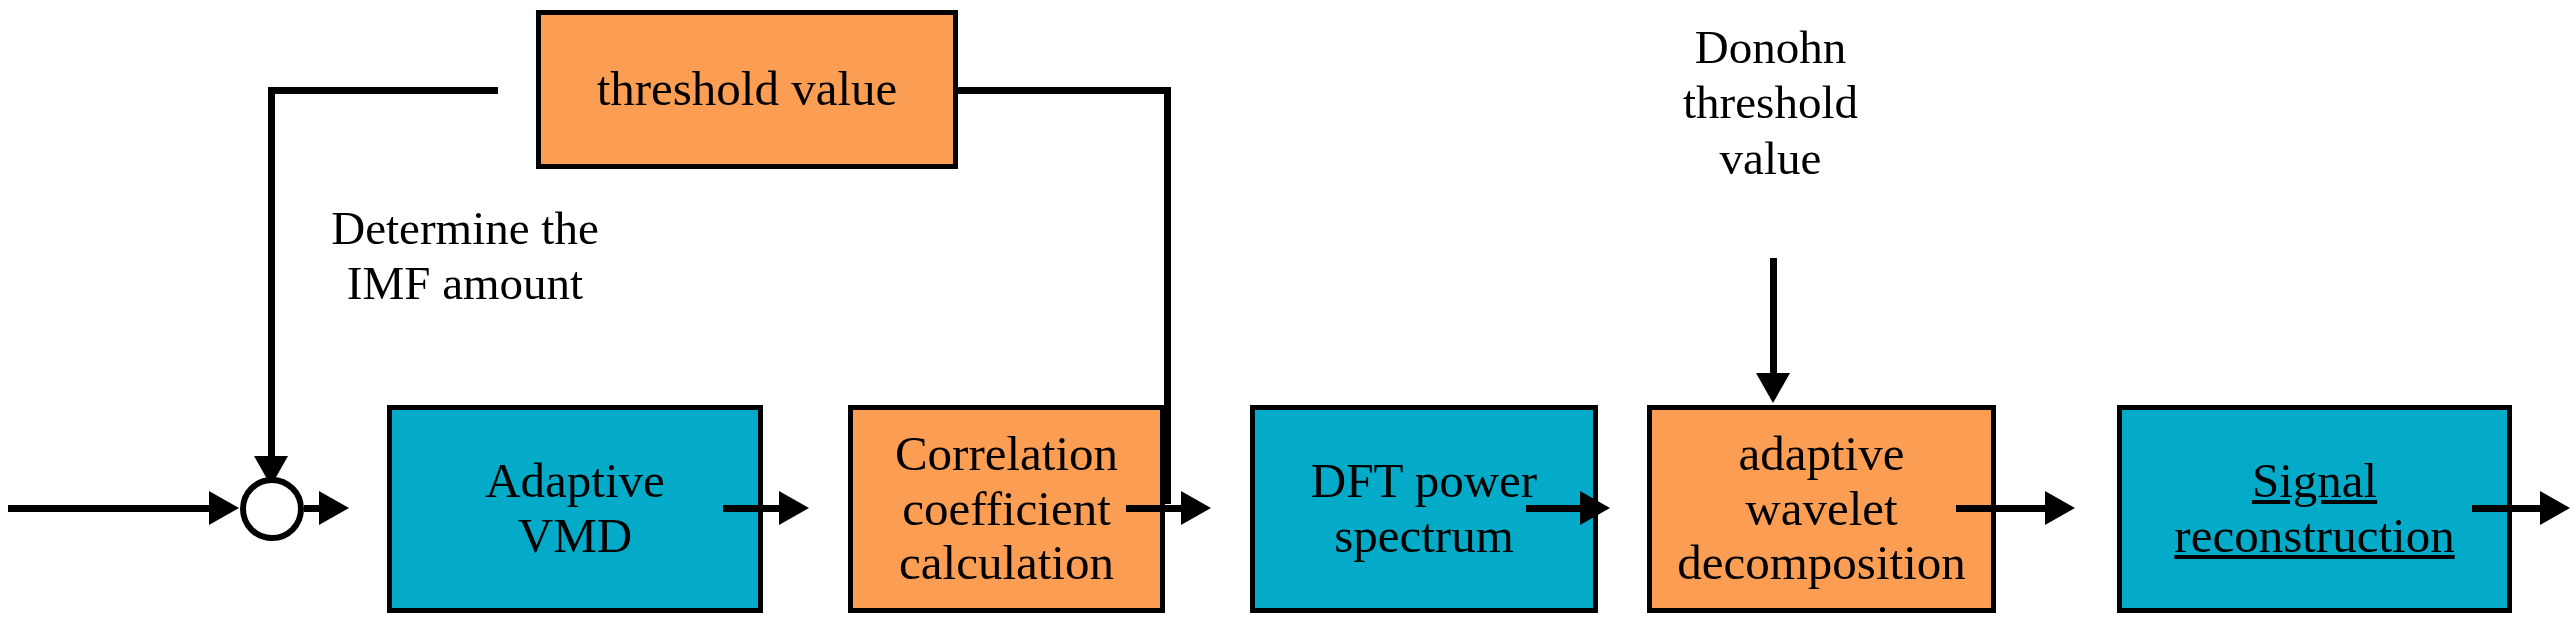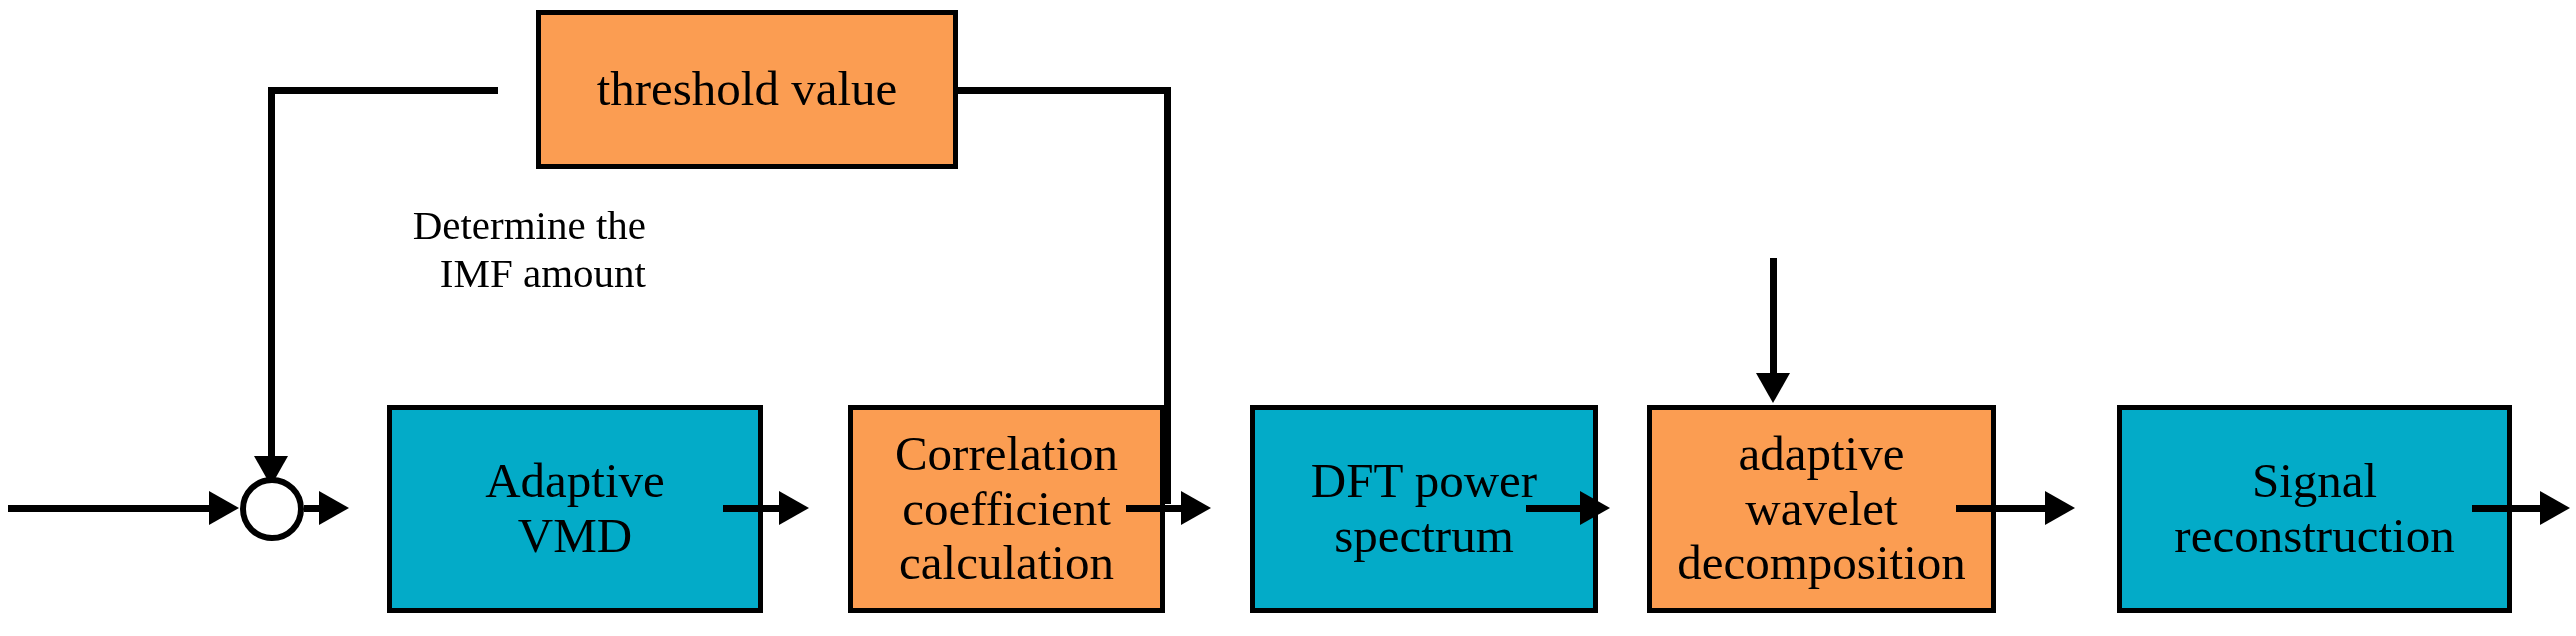--- a/index.html
+++ b/index.html
@@ -100,21 +100,21 @@
 coefficient
 calculation</div>
 
   <div class="blk teal" style="left:1210px; top:405px; width:348px; height:208px; font-size:49px;">DFT power
 spectrum</div>
 
   <div class="blk orange" style="left:1607px; top:405px; width:349px; height:208px; font-size:49px;">adaptive
 wavelet
 decomposition</div>
 
-  <div class="blk teal" style="left:2077px; top:405px; width:395px; height:208px; font-size:49px;">Signal
+  <div class="blk teal" style="left:2077px; top:405px; width:395px; height:208px; font-size:49px;text-decoration:underline;">Signal
 reconstruction</div>
 
   <div class="sumjunction" style="left:240px; top:477px; width:64px; height:64px;"></div>
 
   <div class="hline" style="left:8.4px; top:505px; width:203px;"></div>
   <div class="arr-r" style="left:209px; top:491px;"></div>
 
   <div class="hline" style="left:304px; top:505px; width:18.6px;"></div>
   <div class="arr-r" style="left:319px; top:491px;"></div>
 
@@ -130,18 +130,21 @@
   <div class="hline" style="left:1956px; top:505px; width:93px;"></div>
   <div class="arr-r" style="left:2045px; top:491px;"></div>
 
   <div class="hline" style="left:2472px; top:505px; width:73px;"></div>
   <div class="arr-r" style="left:2540px; top:491px;"></div>
 
   <div class="vline" style="left:1770px; top:258px; height:118px;"></div>
   <div class="arr-d" style="left:1756px; top:373px;"></div>
 
 
-  <div class="lbl" style="left:308px; top:201px; width:338px; font-size:41px; text-align:right;">Determine the
+  <div class="lbl" style="left:296px; top:201px; width:338px; font-size:47px; text-align:center;">Determine the
 IMF amount</div>
 
+  <div class="lbl" style="left:1644px; top:20px; width:253px; font-size:47px;">Donohn
+threshold
+value</div>
 
 </div>
 
 
 </body></html>

